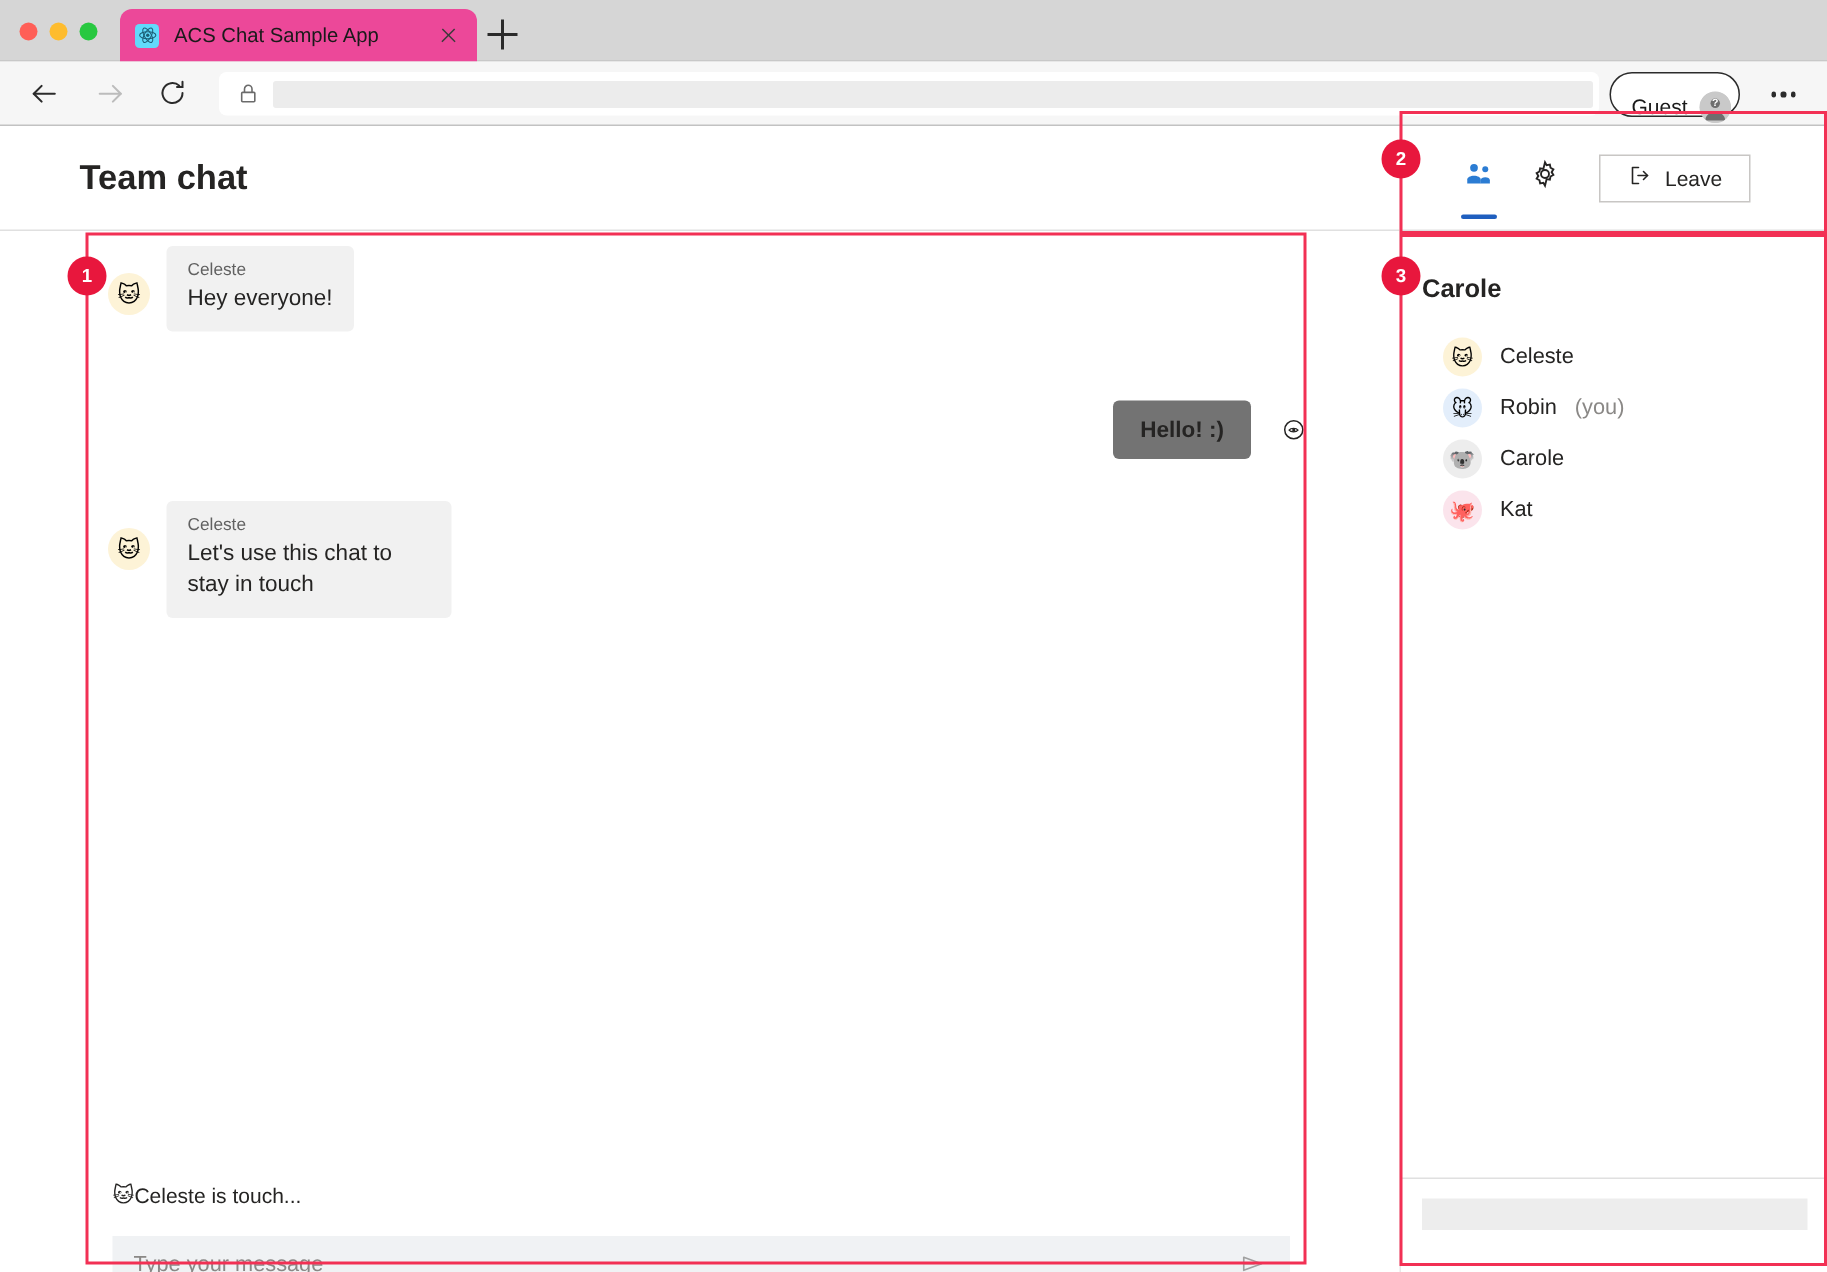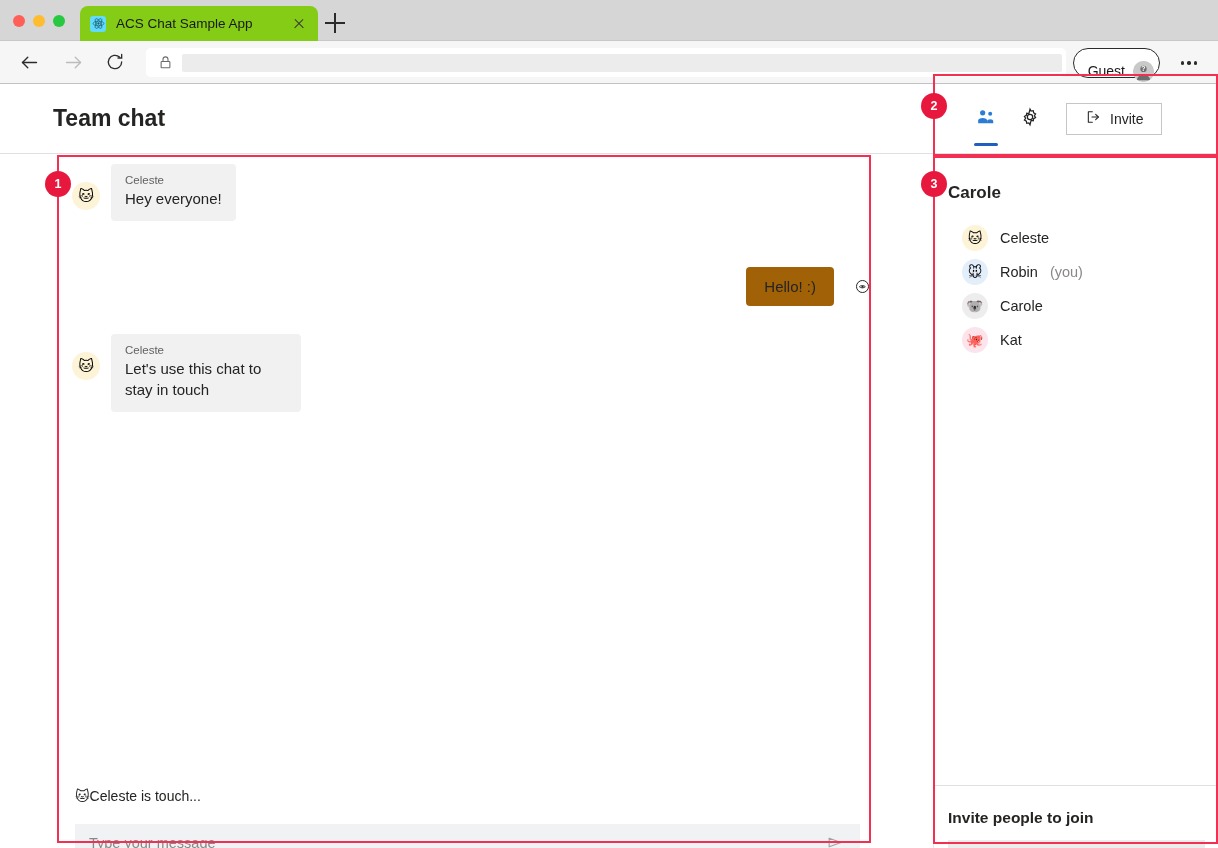--- a/index.html
+++ b/index.html
@@ -16,21 +16,21 @@
     background: #d6d6d6; border-bottom: 1px solid #c8c8c8;
   }
   .traffic-lights { position: absolute; left: 13px; top: 15px; display: flex; gap: 8px; }
   .tl { width: 12px; height: 12px; border-radius: 50%; }
   .tl.red { background: #ff5f57; }
   .tl.yellow { background: #febc2e; }
   .tl.green { background: #28c840; }
 
   .tab {
     position: absolute; left: 80px; top: 6px; width: 238px; height: 35px;
-    background: #84cc16; border-radius: 8px 8px 0 0;
+    background: #ec4899; border-radius: 8px 8px 0 0;
     display: flex; align-items: center; padding: 0 10px;
   }
   .tab-favicon {
     width: 16px; height: 16px; border-radius: 3px; background: #61dafb;
     display: flex; align-items: center; justify-content: center; flex: 0 0 auto;
     margin-right: 10px;
   }
   .tab-title {
     font-size: 13.5px; color: #1a1a1a; flex: 1 1 auto;
     white-space: nowrap; overflow: hidden; text-overflow: ellipsis;
@@ -126,22 +126,22 @@
     display: flex; align-items: center; justify-content: center;
     font-size: 15px; flex: 0 0 auto; margin-top: 18px; margin-right: 11px;
   }
   .msg-bubble {
     background: #f1f1f1; border-radius: 4px; padding: 10px 14px 12px 14px;
     max-width: 190px;
   }
   .msg-sender { font-size: 11.5px; color: #616161; margin-bottom: 3px; }
   .msg-text { font-size: 15px; color: #252423; line-height: 1.36; }
   .msg-bubble.own-bubble {
-    background: #a16207; border-radius: 4px; padding: 11px 18px;
-    max-width: 320px; color: #252423; font-size: 15px;
+    background: #737373; border-radius: 4px; padding: 11px 18px;
+    max-width: 320px; color: #252423; font-size: 15px; font-weight: bold;
   }
   .read-icon { margin-left: 20px; width: 18px; height: 18px; color: #252423; flex: 0 0 auto; }
 
   .typing {
     position: absolute; left: 75px; top: 634px; font-size: 14px; color: #252423;
     display: flex; align-items: center;
   }
   .typing .t-emoji { font-size: 14px; }
 
   .composer {
@@ -370,21 +370,21 @@
           </span>
         </div>
         <button class="leave-btn">
           <span>
             <svg width="16" height="16" viewBox="0 0 24 24" fill="none" stroke="#252423" stroke-width="1.6" stroke-linecap="round" stroke-linejoin="round">
               <path d="M11 4H5v16h6"></path>
                 <polyline points="16,8 20,12 16,16"></polyline>
                 <line x1="20" y1="12" x2="10.5" y2="12"></line>
             </svg>
           </span>
-          <span>Invite</span>
+          <span>Leave</span>
         </button>
       </div>
 
       <div class="people-section">
         <div class="people-title">Carole</div>
         <div class="people-list">
 
           <div class="person-row">
             <span class="person-avatar" style="background:#fdf3d7">🐱</span>
             <span class="person-name">Celeste</span>
@@ -406,21 +406,20 @@
           <div class="person-row">
             <span class="person-avatar" style="background:#fbe4ec">🐙</span>
             <span class="person-name">Kat</span>
             <span class="person-you"></span>
           </div>
 
         </div>
       </div>
 
       <div class="invite-section">
-        <div class="invite-title">Invite people to join</div>
         <input class="invite-input" type="text" placeholder="" style="">
         
       </div>
     </div>
   </div>
 
   <div class="anno-box" style="left:57px; top:155px; width:814px; height:688px;"></div>
   <div class="anno-box" style="left:933px; top:74px; width:285px; height:82px;"></div>
   <div class="anno-box" style="left:933px; top:156px; width:285px; height:688px;"></div>
 

